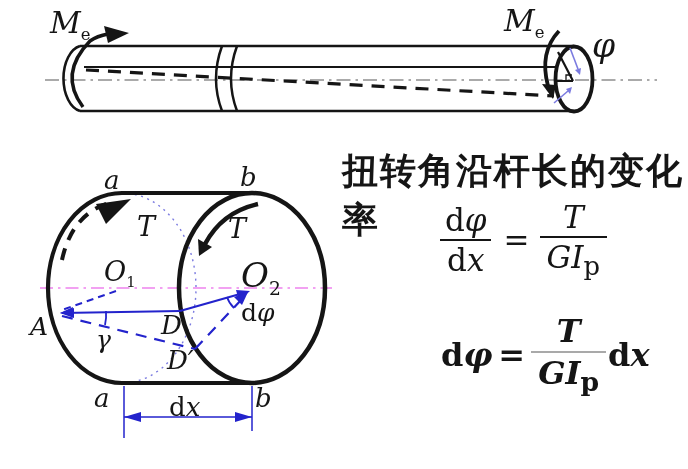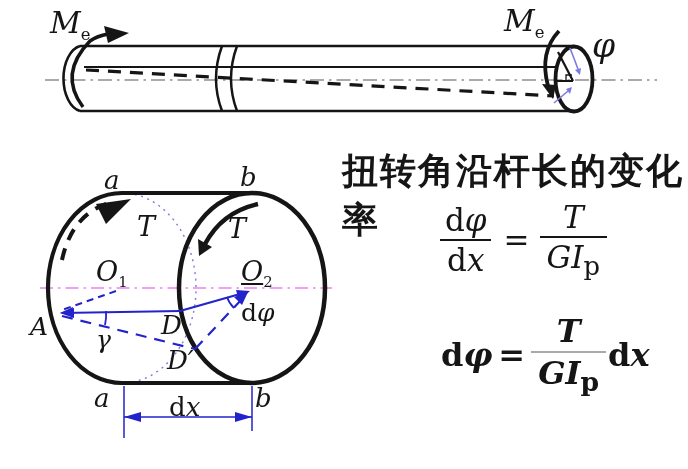--- a/index.html
+++ b/index.html
@@ -95,22 +95,22 @@
   </svg>
 
   <span class="lbl" style="left:50px;top:8px;font-size:30px;"><span class="it">M</span><sub>e</sub></span>
   <span class="lbl" style="left:504px;top:6px;font-size:30px;"><span class="it">M</span><sub>e</sub></span>
   <span class="lbl it" style="left:592px;top:29px;font-size:33px;">φ</span>
 
   <span class="lbl it" style="left:104px;top:167px;font-size:26px;">a</span>
   <span class="lbl it" style="left:240px;top:164px;font-size:26px;">b</span>
   <span class="lbl it" style="left:137px;top:213px;font-size:27px;">T</span>
   <span class="lbl it" style="left:228px;top:215px;font-size:27px;">T</span>
-  <span class="lbl" style="left:96px;top:258px;font-size:27px;"><span class="it">O</span><sub>1</sub></span>
-  <span class="lbl" style="left:241px;top:258px;font-size:27px;text-decoration:underline;"><span class="it">O</span><sub>2</sub></span>
+  <span class="lbl" style="left:104px;top:258px;font-size:27px;"><span class="it">O</span><sub>1</sub></span>
+  <span class="lbl" style="left:241px;top:258px;font-size:34px;"><span class="it">O</span><sub>2</sub></span>
   <span class="lbl it" style="left:30px;top:314px;font-size:25px;">A</span>
   <span class="lbl it" style="left:96px;top:327px;font-size:25px;">γ</span>
   <span class="lbl it" style="left:161px;top:312px;font-size:26px;">D</span>
   <span class="lbl it" style="left:167px;top:347px;font-size:26px;">D′</span>
   <span class="lbl" style="left:241px;top:300px;font-size:25px;"><span class="up">d</span><span class="it">φ</span></span>
   <span class="lbl it" style="left:94px;top:385px;font-size:26px;">a</span>
   <span class="lbl it" style="left:255px;top:385px;font-size:26px;">b</span>
   <span class="lbl" style="left:169px;top:394px;font-size:26px;"><span class="up">d</span><span class="it">x</span></span>
 
   <div id="section-title">扭转角沿杆长的变化率</div>

